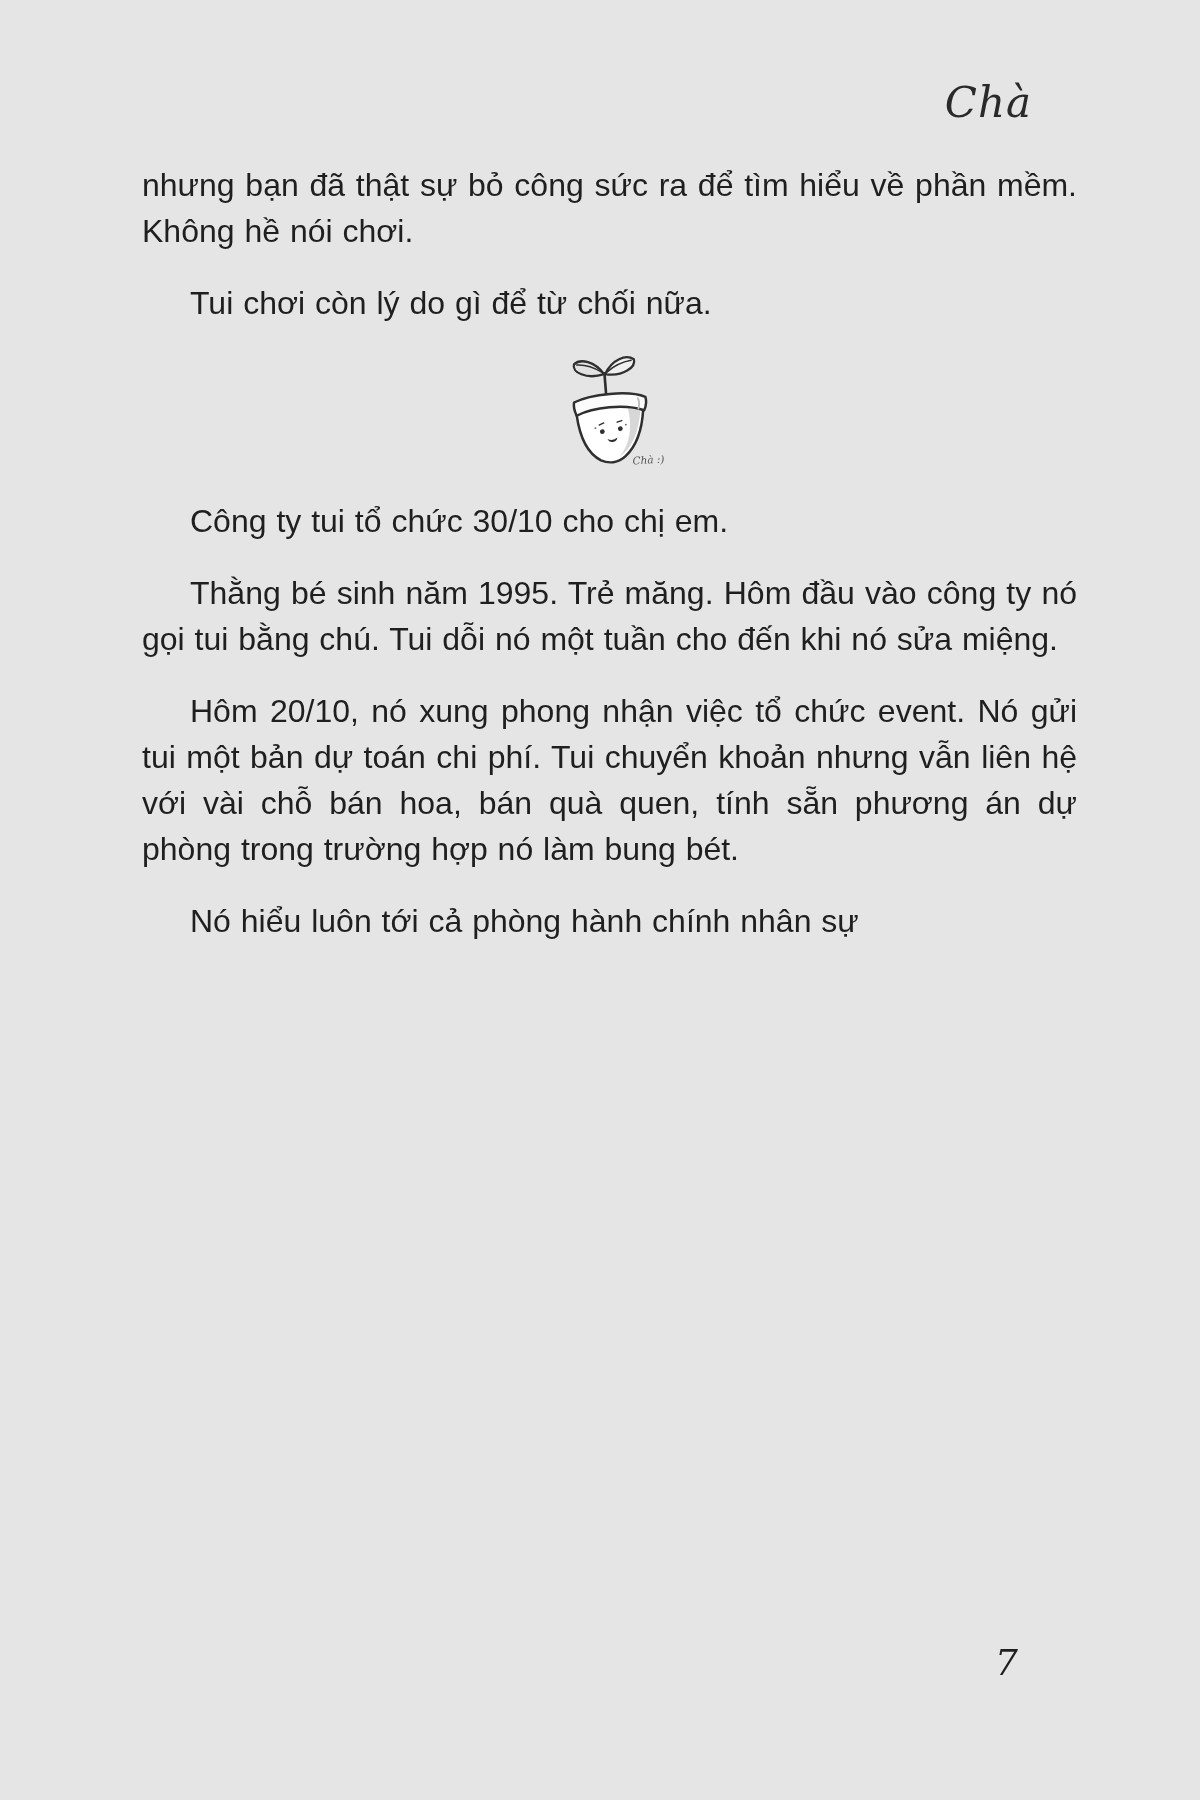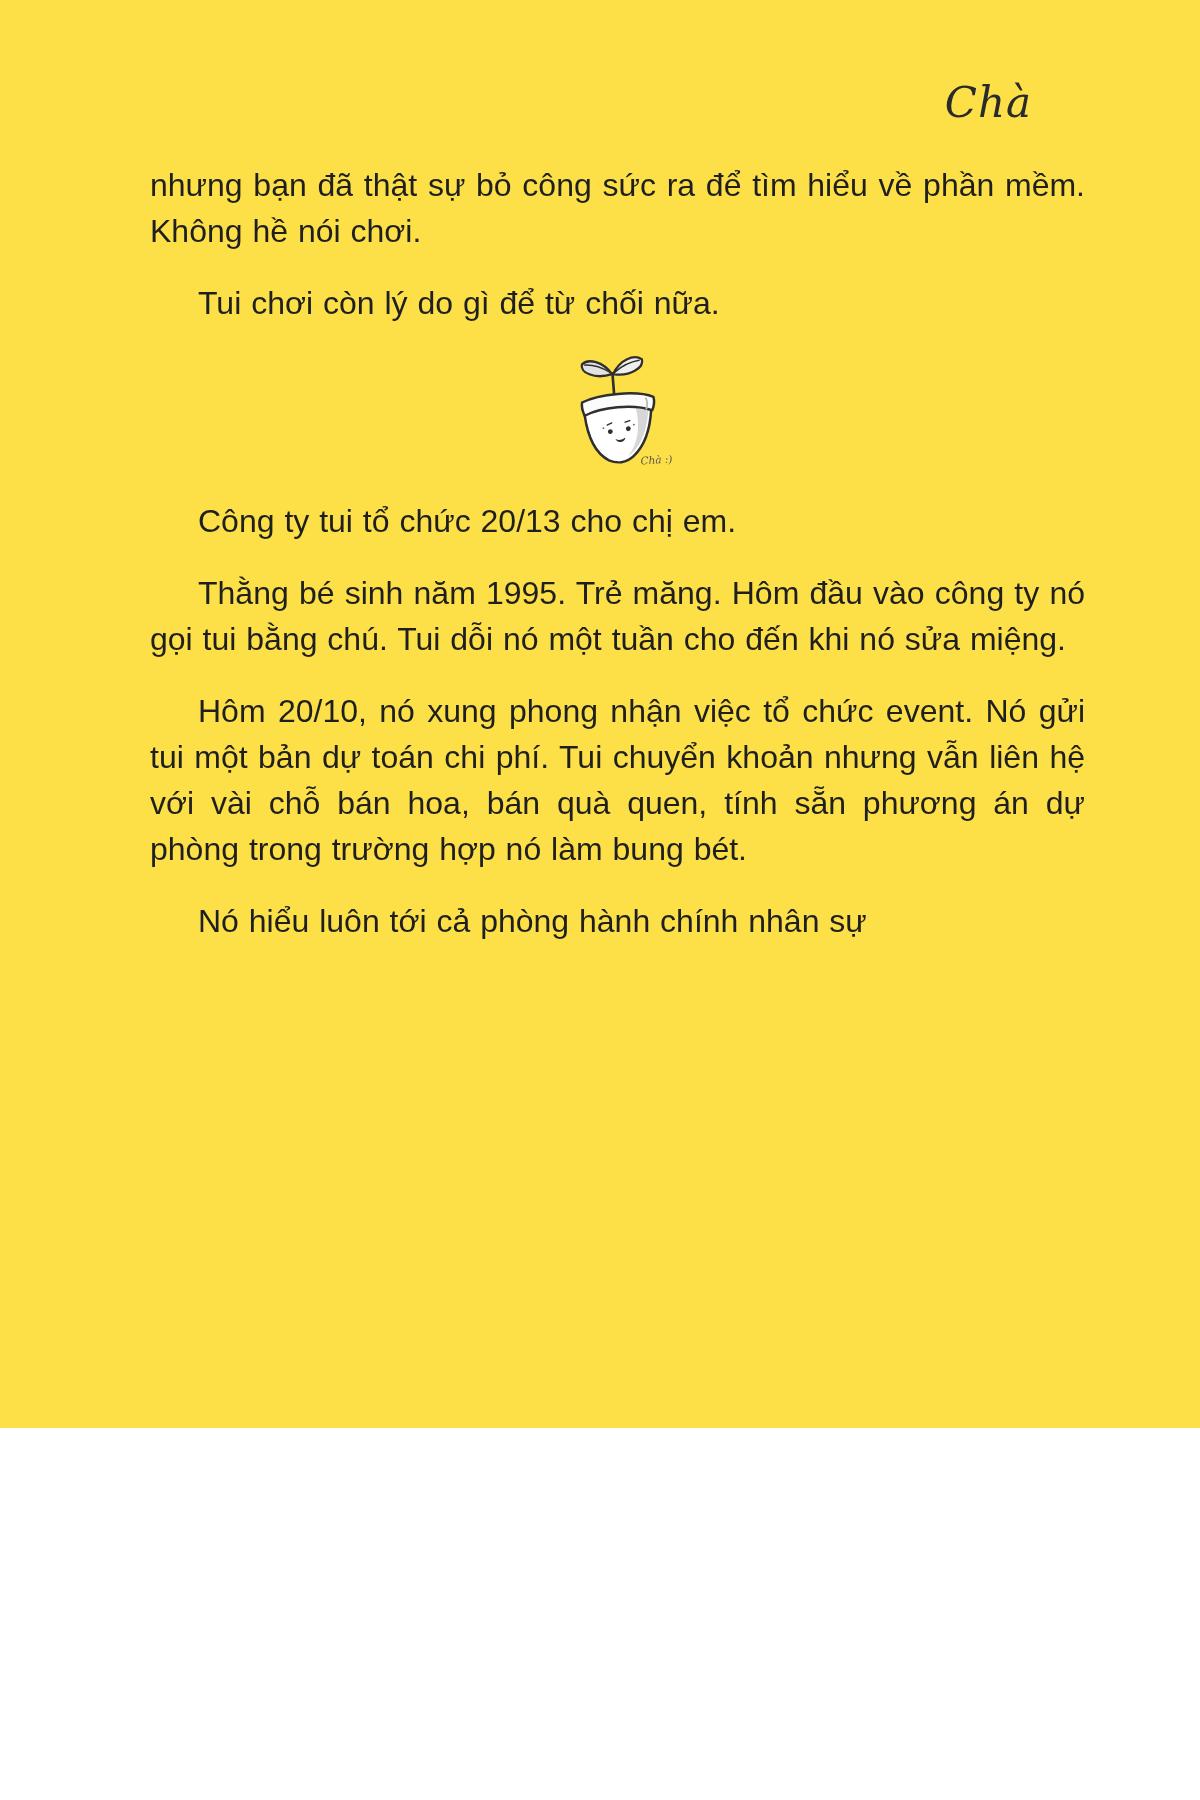--- a/index.html
+++ b/index.html
@@ -3,40 +3,40 @@
 <meta charset="utf-8">
 <style>
   html, body {
     margin: 0;
     padding: 0;
     background: #ffffff;
   }
   .page {
     position: relative;
     width: 1200px;
-    height: 1428px;
-    background: #fde047;
+    height: 1800px;
+    background: #e5e5e5;
     overflow: hidden;
     font-family: "Liberation Sans", sans-serif;
     color: #1f1f1f;
   }
   .running-header {
     position: absolute;
     top: 78px;
     right: 168px;
     font-family: "DejaVu Serif", serif;
     font-style: italic;
     font-size: 42px;
     color: #2a2a2a;
     letter-spacing: 1px;
   }
   .body-text {
     position: absolute;
     top: 162px;
-    left: 150px;
+    left: 142px;
     width: 935px;
   }
   .para {
     margin: 0 0 26px 0;
     font-size: 32px;
     line-height: 46px;
     text-align: justify;
     text-indent: 48px;
     color: #1f1f1f;
     word-spacing: 1px;
@@ -105,21 +105,21 @@
         <path d="M53 76 l5 -2" stroke="#2f2f2f" stroke-width="1.4"></path>
         <path d="M72 74 l5 -1.5" stroke="#2f2f2f" stroke-width="1.4"></path>
         <circle cx="49" cy="79" r="1" fill="#6b6b6b"></circle>
         <circle cx="81" cy="77" r="1" fill="#6b6b6b"></circle>
         <path d="M61 91 a5.5 5.5 0 0 0 10.5 -1 q-5 4 -10.5 1 Z" fill="#2f2f2f"></path>
 
         <text class="sig-text" x="86" y="119" font-size="11" fill="#555555">Chà :)</text>
       </svg>
     </figure>
 
-    <p class="para">Công ty tui tổ chức 20/13 cho chị em.</p>
+    <p class="para">Công ty tui tổ chức 30/10 cho chị em.</p>
     <p class="para">Thằng bé sinh năm 1995. Trẻ măng. Hôm đầu vào công ty nó gọi tui bằng chú. Tui dỗi nó một tuần cho đến khi nó sửa miệng.</p>
     <p class="para">Hôm 20/10, nó xung phong nhận việc tổ chức event. Nó gửi tui một bản dự toán chi phí. Tui chuyển khoản nhưng vẫn liên hệ với vài chỗ bán hoa, bán quà quen, tính sẵn phương án dự phòng trong trường hợp nó làm bung bét.</p>
     <p class="para">Nó hiểu luôn tới cả phòng hành chính nhân sự</p>
 
   </div>
 
   <div class="page-number">7</div>
 
 </div>
 

